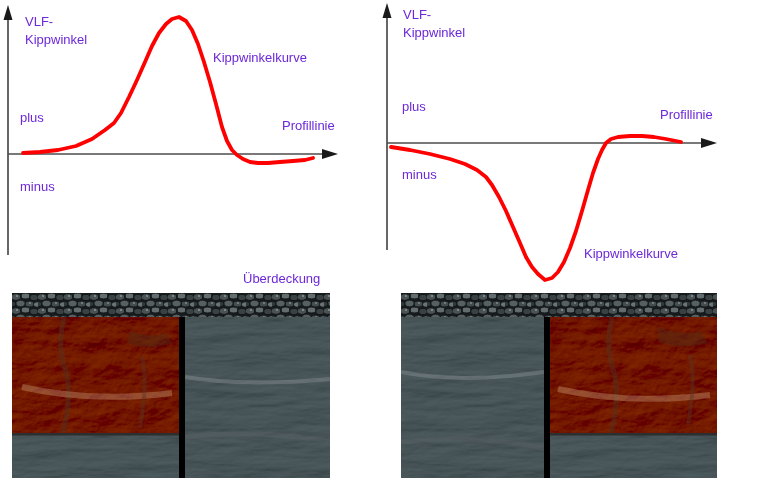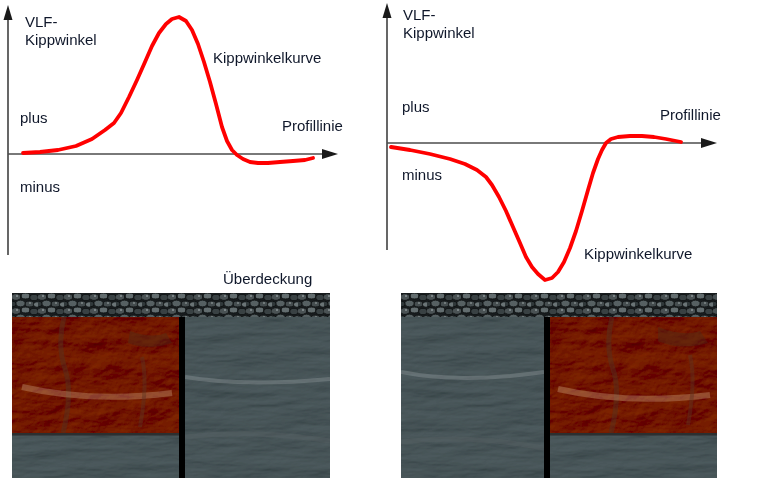--- a/index.html
+++ b/index.html
@@ -1,20 +1,20 @@
 <!DOCTYPE html>
 <html><head>
 <meta charset="utf-8">
 <style>
   html,body{margin:0;padding:0;background:#ffffff;}
   .stage{
     position:relative;width:768px;height:485px;background:#ffffff;overflow:hidden;
     font-family:"Liberation Sans", sans-serif;color:#1f1f1f;
   }
-  .lbl{position:absolute;font-size:15px;line-height:18px;white-space:nowrap;color:#0f172a;}
+  .lbl{position:absolute;font-size:13px;line-height:18px;white-space:nowrap;color:#6d28d9;}
   .lbl .line{display:block;}
   #diagram-layer{position:absolute;left:0;top:0;width:768px;height:485px;z-index:3;}
   .geo-block{position:absolute;z-index:1;}
   .fault{position:absolute;background:#000000;z-index:2;}
   .labels{z-index:4;}
 </style>
 </head>
 <body>
 
 <div class="stage">
@@ -135,15 +135,15 @@
 
   <div class="lbl labels" style="left:403px;top:6px">
     <span class="line">VLF-</span>
     <span class="line">Kippwinkel</span>
   </div>
   <span class="lbl labels" style="left:402px;top:98px">plus</span>
   <span class="lbl labels" style="left:402px;top:166px">minus</span>
   <span class="lbl labels" style="left:660px;top:106px">Profillinie</span>
   <span class="lbl labels" style="left:584px;top:245px">Kippwinkelkurve</span>
 
-  <span class="lbl labels" style="left:223px;top:270px">Überdeckung</span>
+  <span class="lbl labels" style="left:243px;top:270px">Überdeckung</span>
 
 </div>
 
 </body></html>

